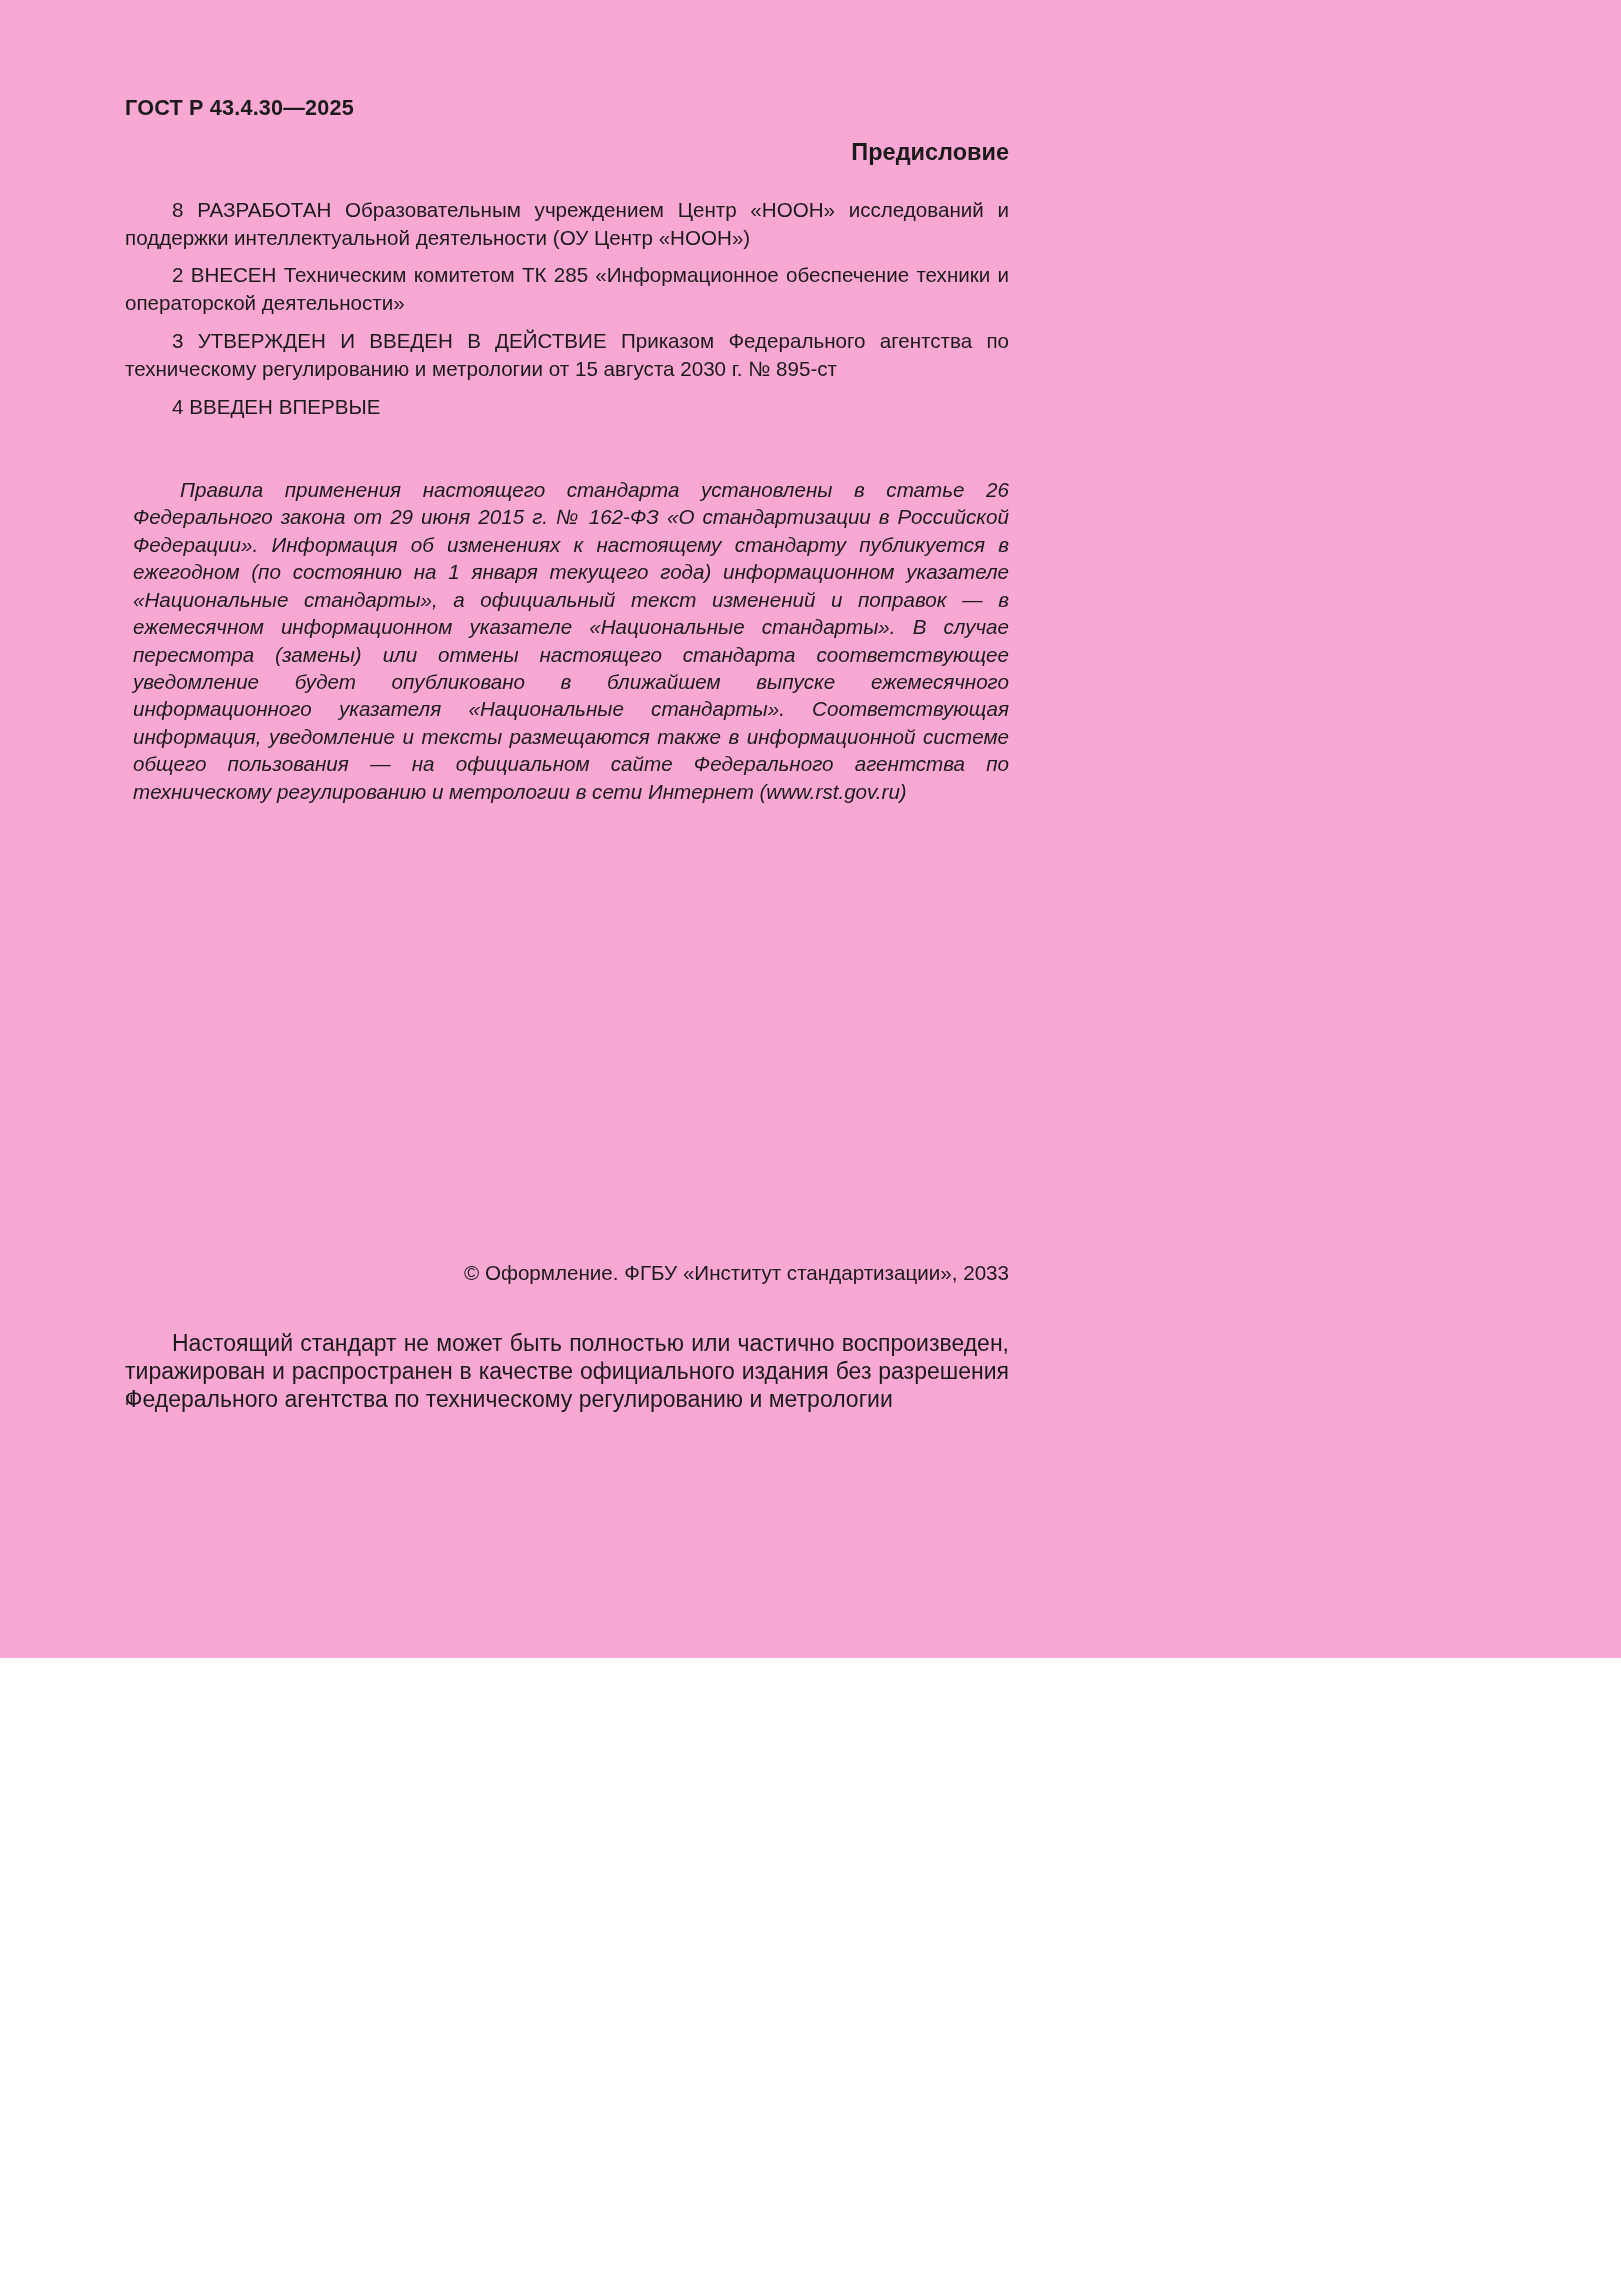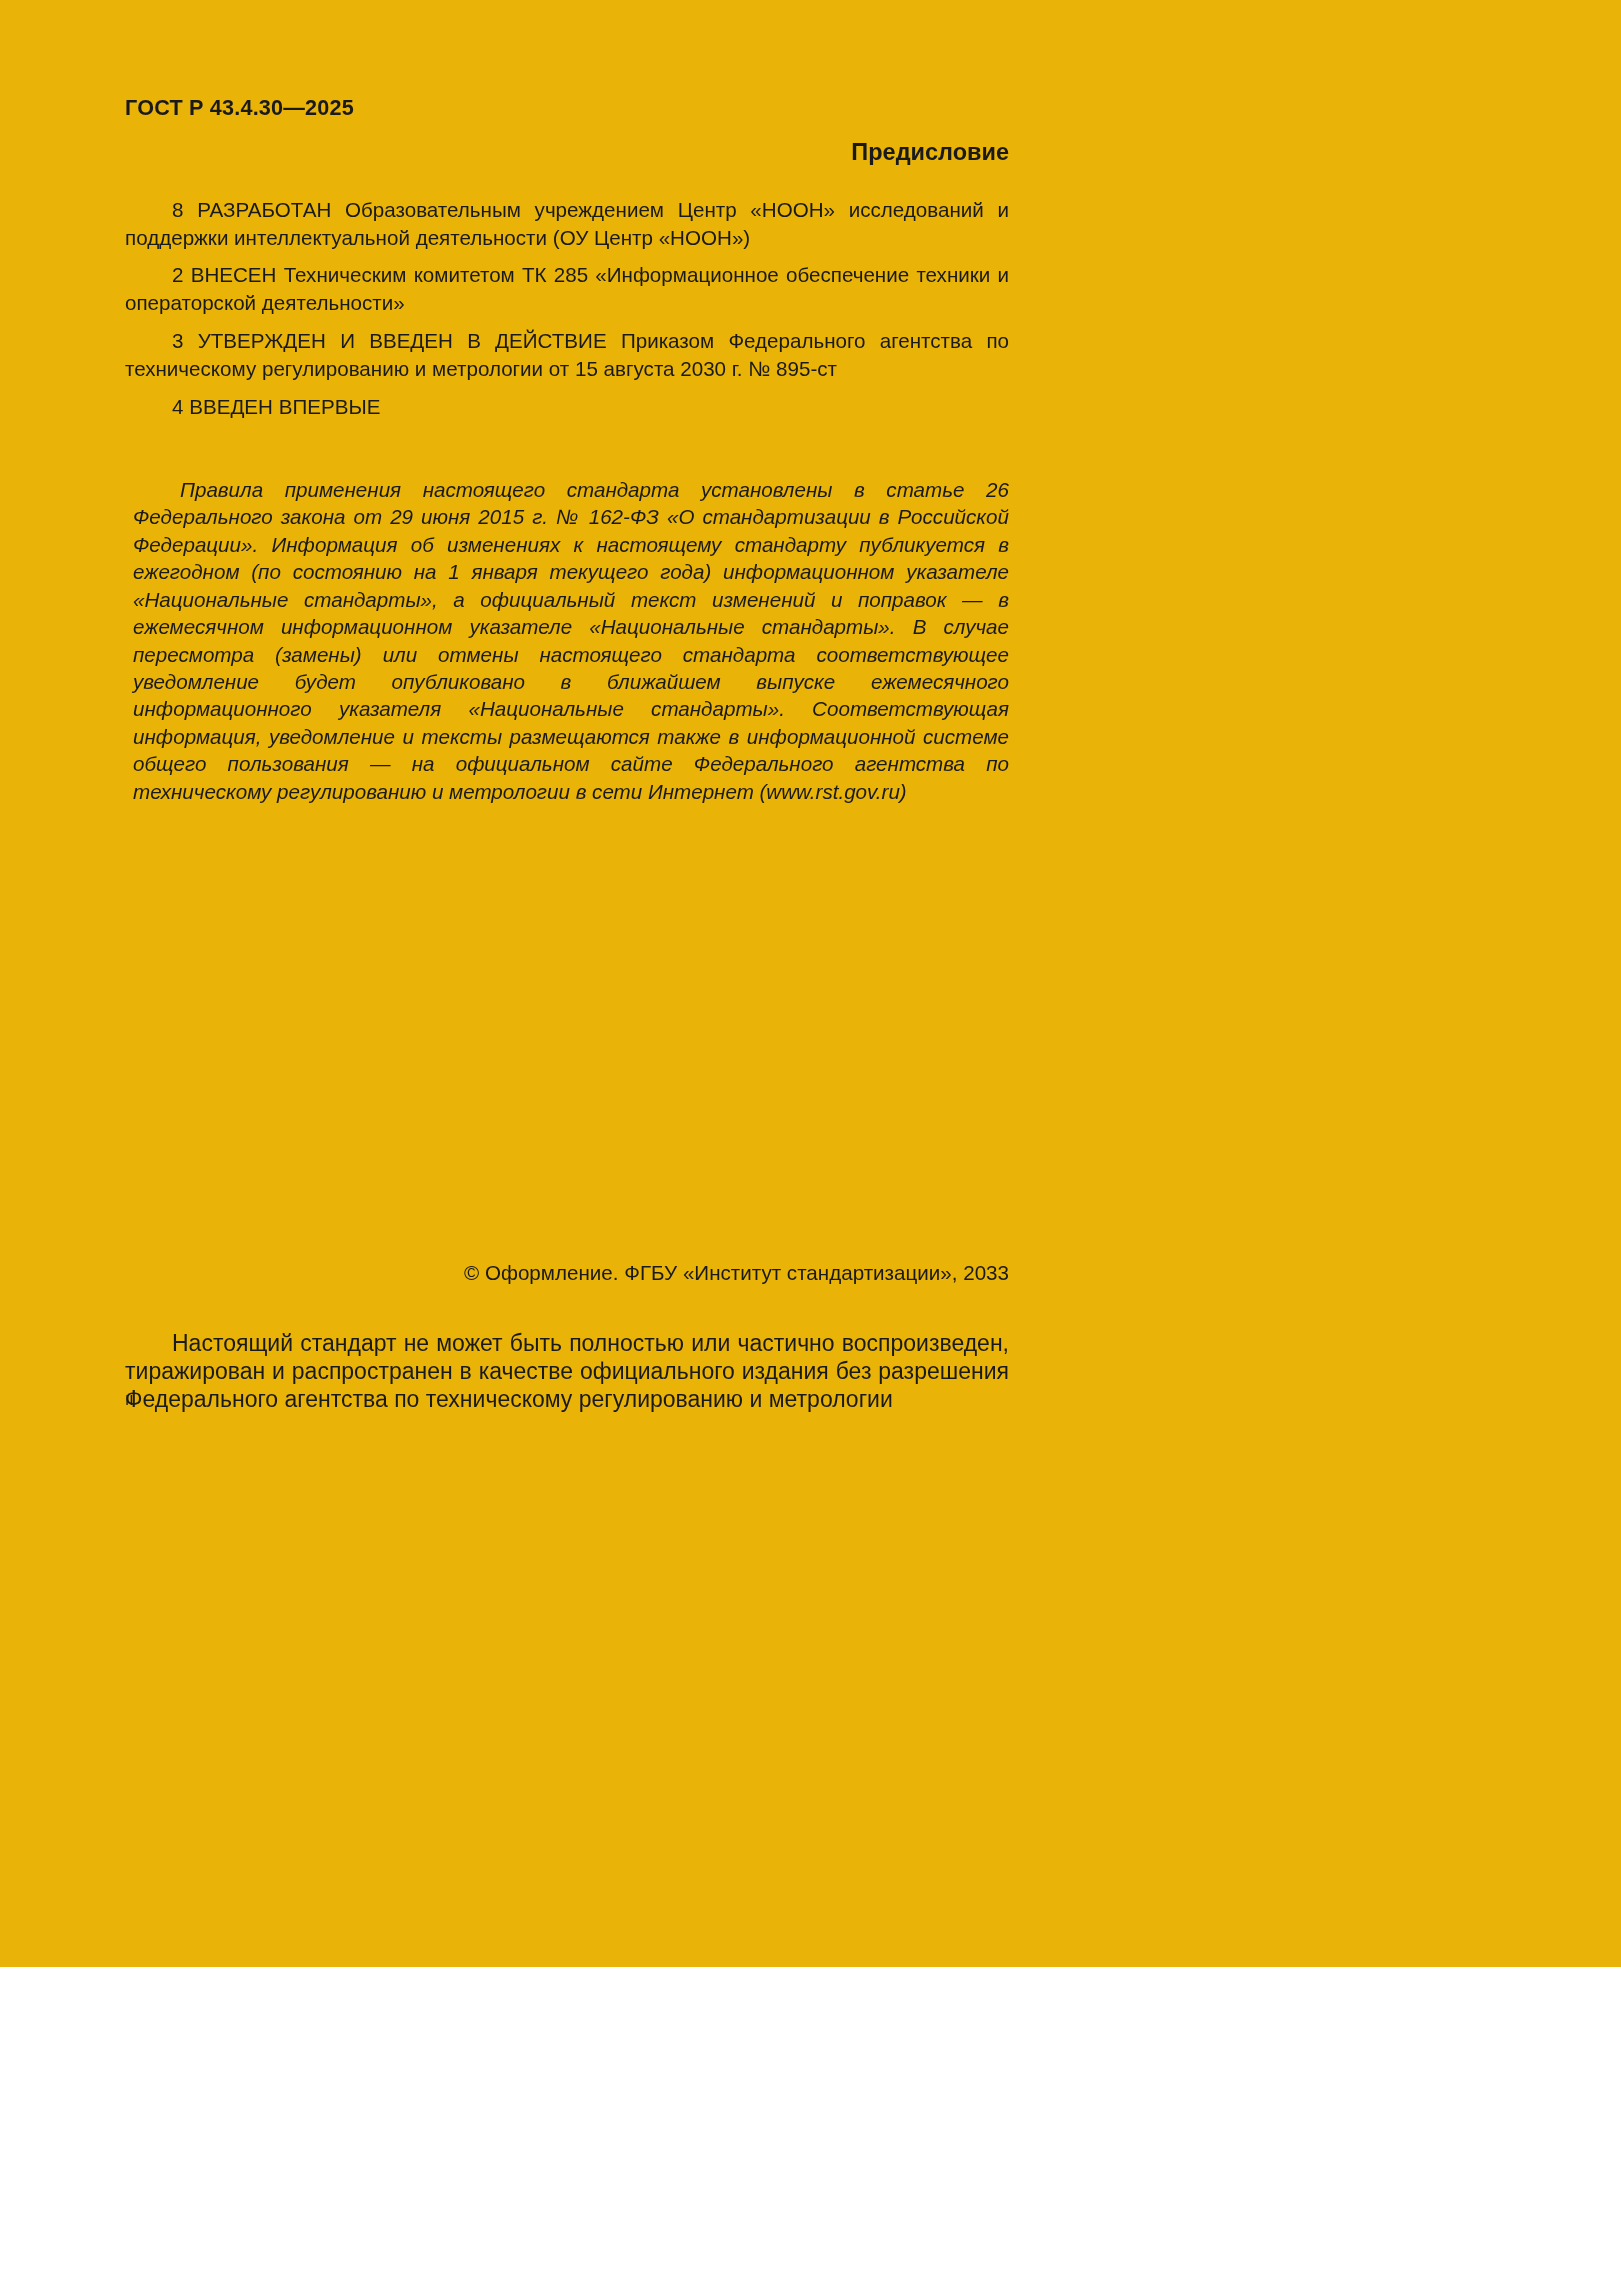--- a/index.html
+++ b/index.html
@@ -4,22 +4,22 @@
 <title>ГОСТ Р 43.4.30—2025 — Предисловие</title>
 <style>
   html, body {
     margin: 0;
     padding: 0;
     background: #ffffff;
   }
   .page {
     position: relative;
     width: 1621px;
-    height: 1967px;
-    background: #eab308;
+    height: 1658px;
+    background: #f9a8d4;
     color: #1a1a1a;
     font-family: "Liberation Sans", sans-serif;
     overflow: hidden;
   }
   .content {
     position: absolute;
     left: 125px;
     top: 94px;
     width: 884px;
   }

